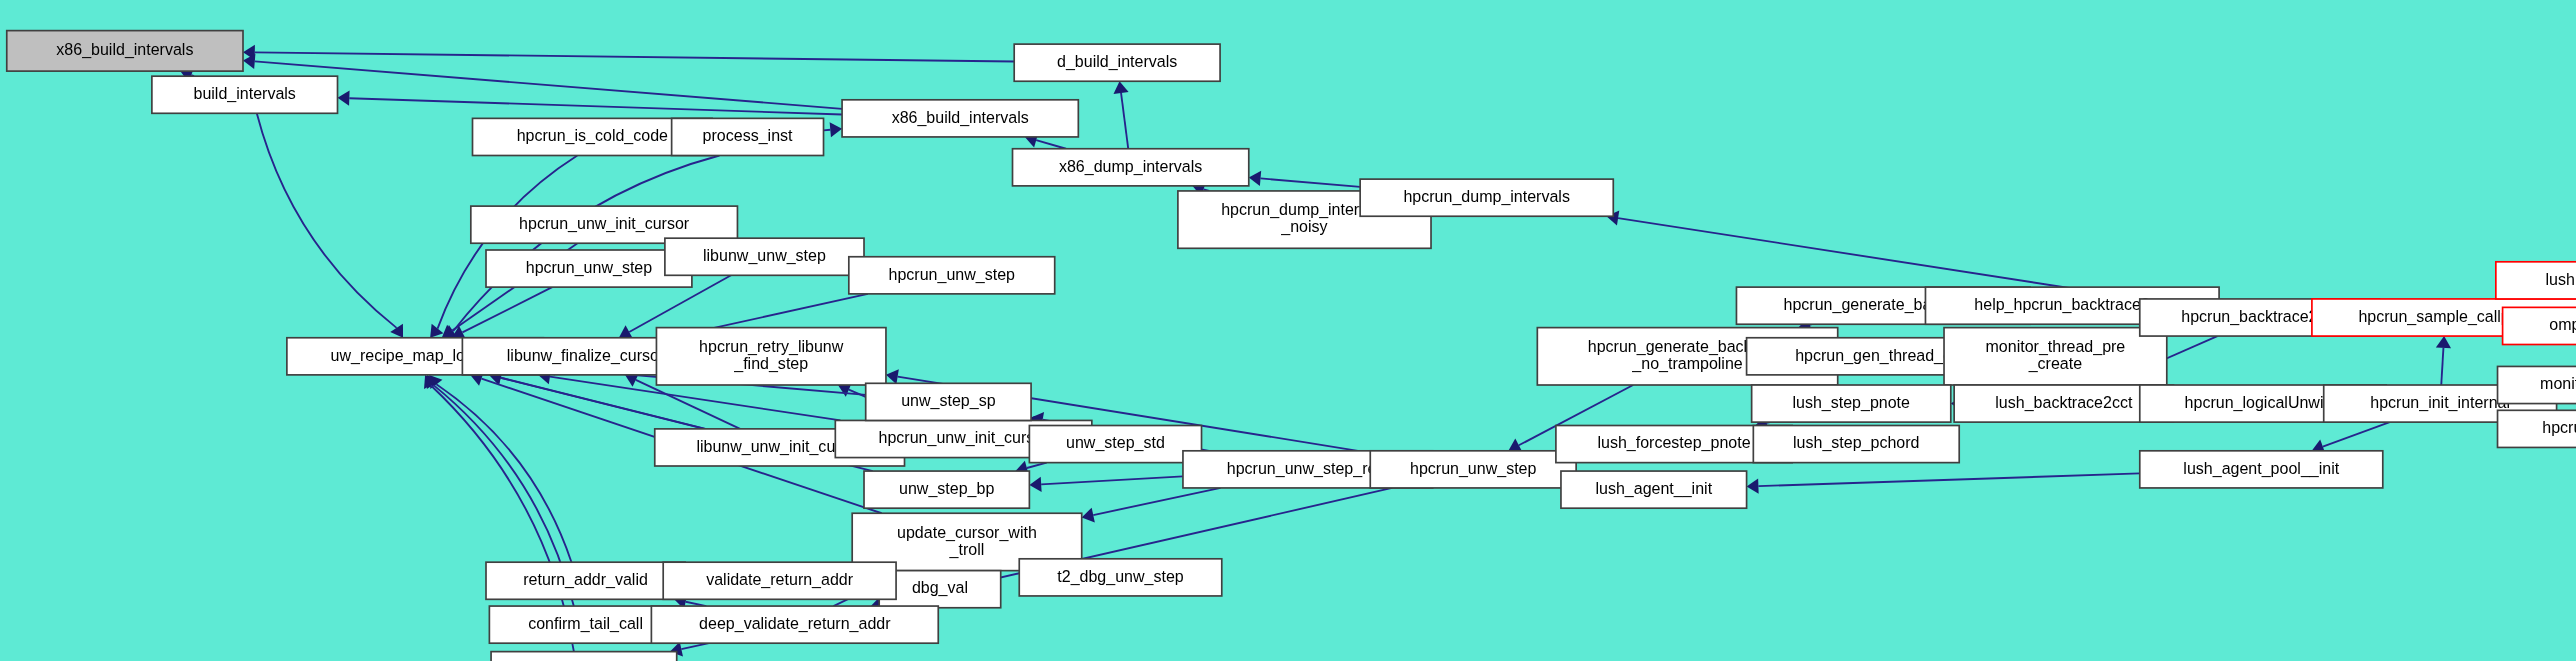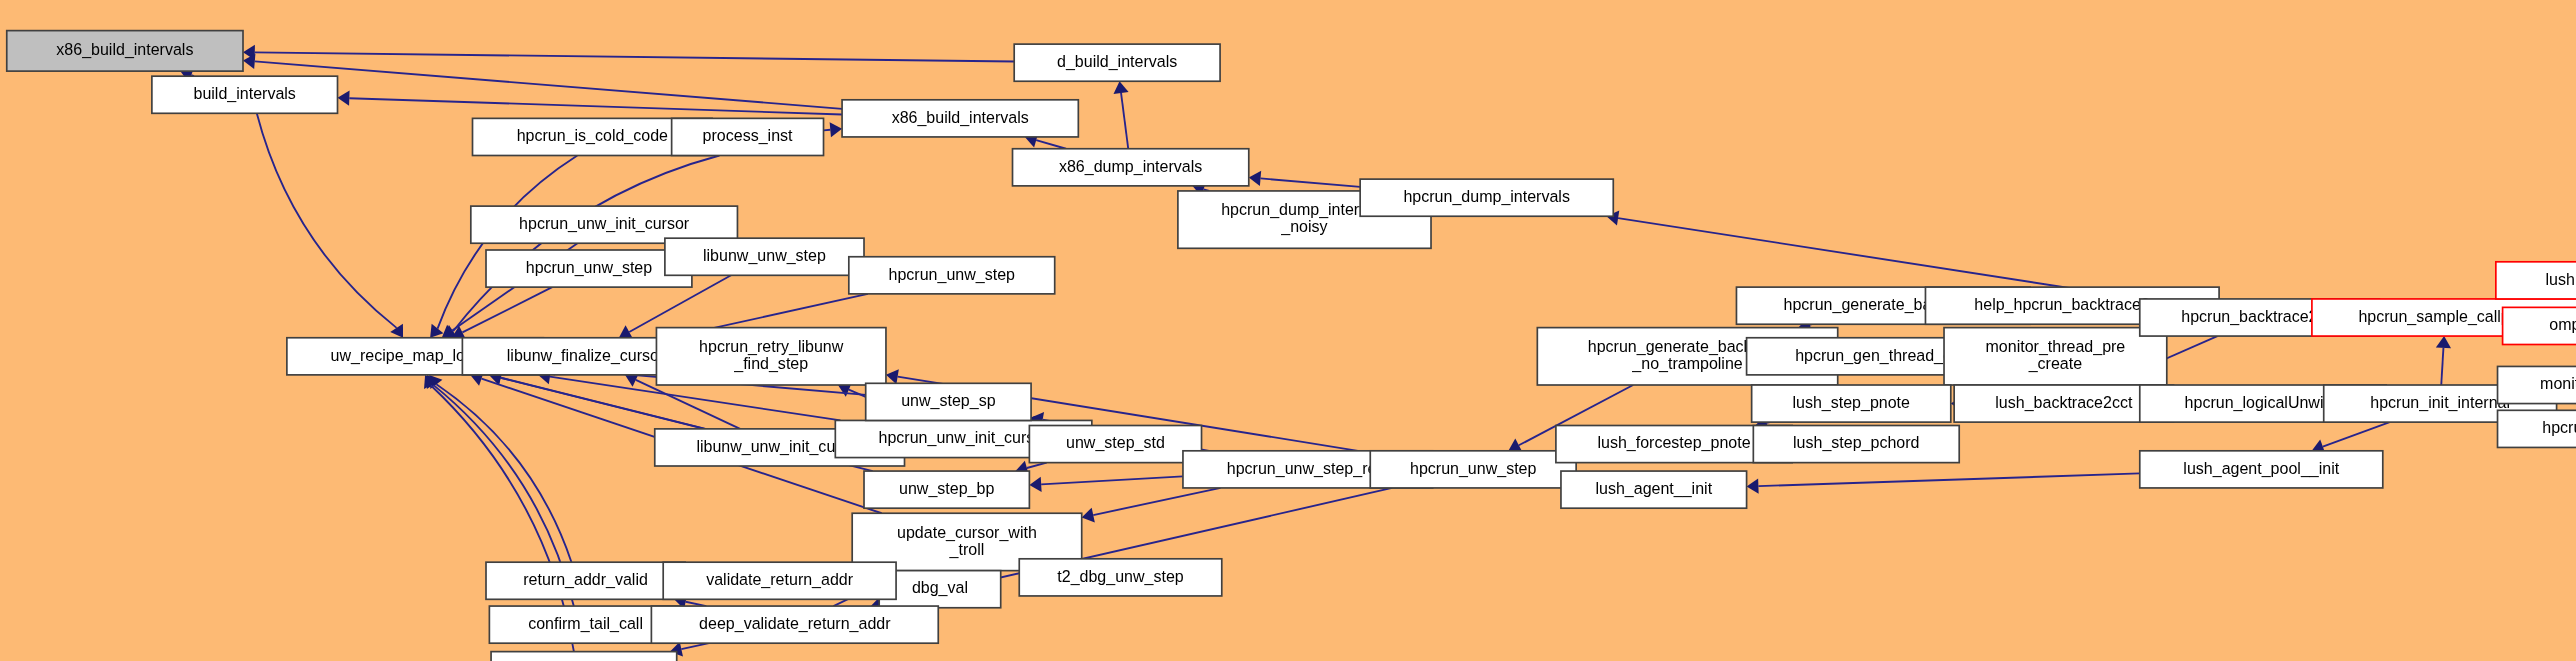--- a/index.html
+++ b/index.html
@@ -1,17 +1,17 @@
 <!DOCTYPE html>
 <html style="font-size:13.5px"><head>
 <meta charset="utf-8">
 <style>
   html,body{margin:0;padding:0;background:#ffffff;}
   body{font-family:"Liberation Sans",sans-serif;}
-  #graph-root{position:relative;width:2576px;height:662px;overflow:hidden;background:#fdba74;text-align:right;}
+  #graph-root{position:relative;width:2576px;height:662px;overflow:hidden;background:#5eead4;text-align:right;}
   svg{display:block;}
   .node-box{stroke:#404040;stroke-width:2;fill:#ffffff;}
   .node-box.root{fill:#bfbfbf;stroke:#404040;}
   .node-box.danger{fill:#ffffff;stroke:#ff0000;stroke-width:2;}
   .node-label{font-family:"Liberation Sans",sans-serif;font-size:19px;fill:#000000;text-anchor:middle;dominant-baseline:middle;}
   .edge{fill:none;stroke:#27248c;stroke-width:2.2;}
   .arrow-head{fill:#1a1a6e;stroke:none;}
 </style>
 </head>
 <body>

